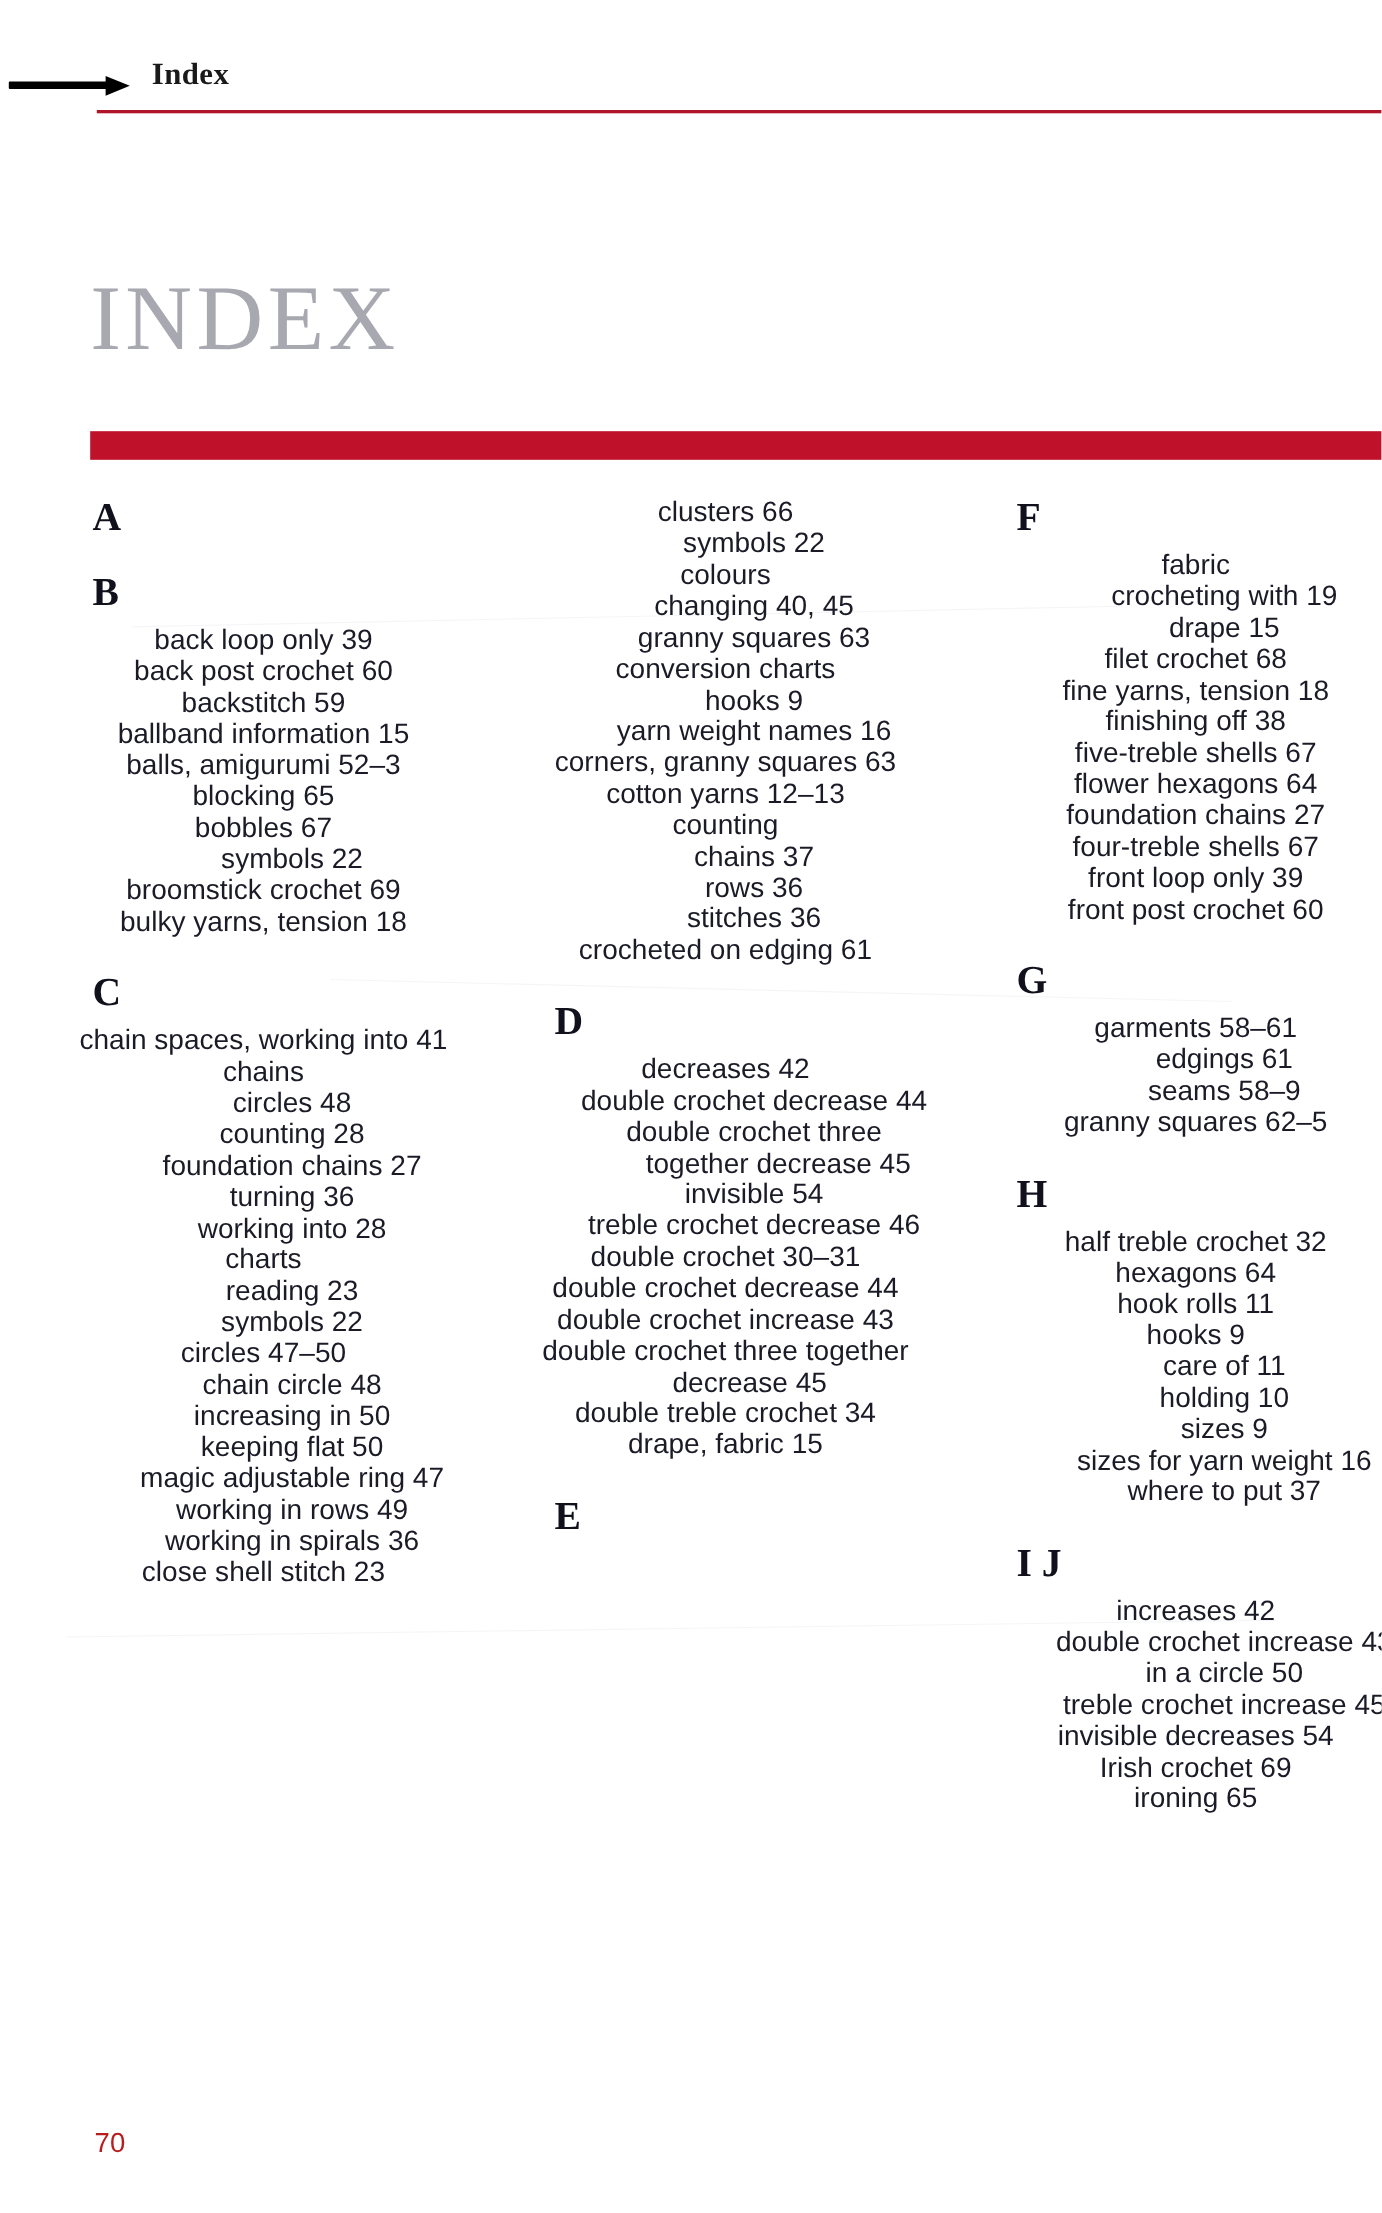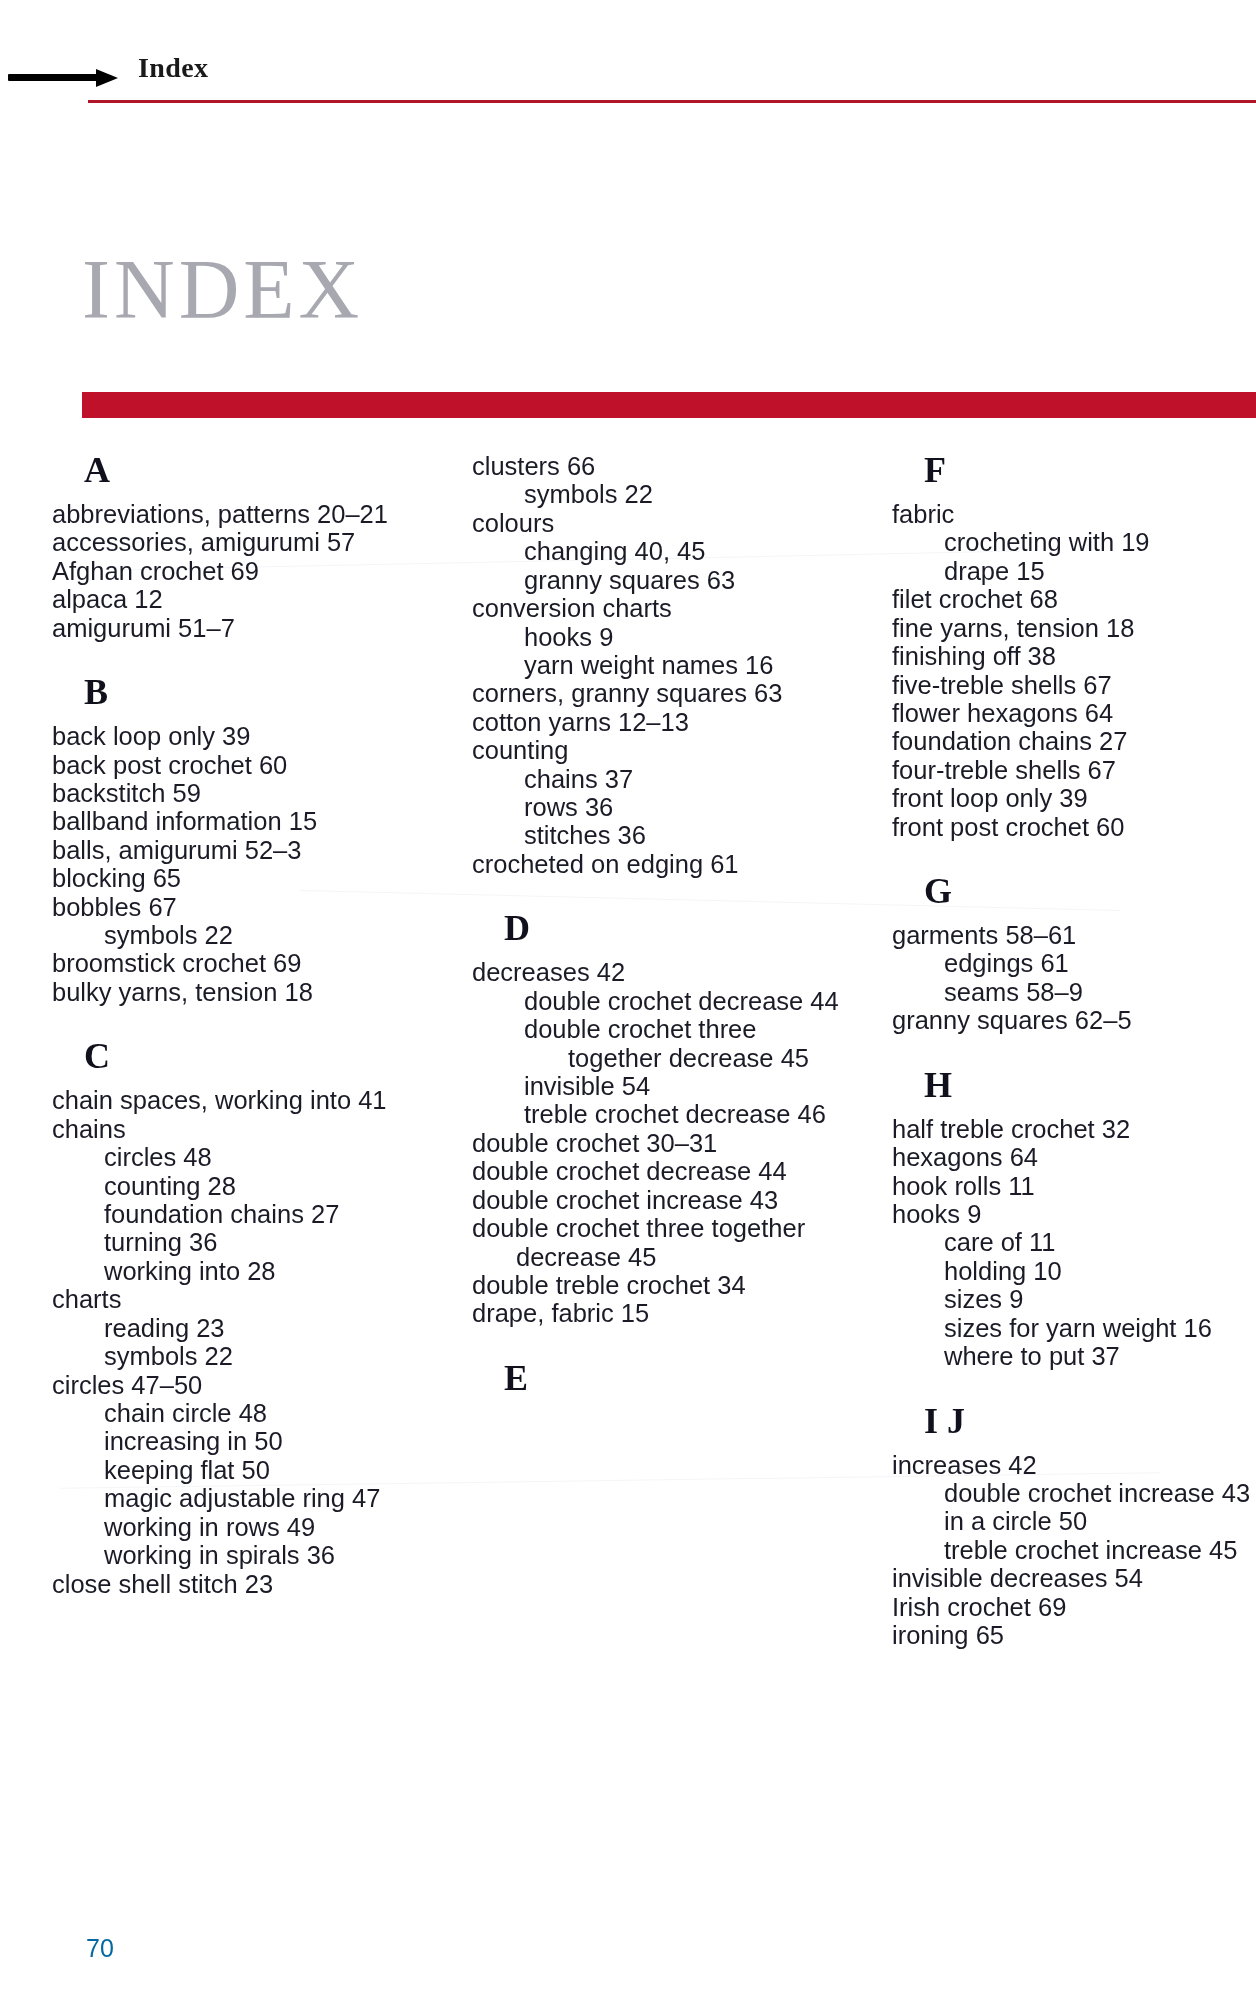--- a/index.html
+++ b/index.html
@@ -117,20 +117,21 @@
   }
   .group + .group .letter {
     margin-top: 32px;
   }
   .group:first-child .letter { margin-top: 0; }
 
   ul.entries {
     list-style: none;
     margin: 0;
     padding: 0;
+    text-align: center;
   }
   ul.entries li {
     font-size: 25.5px;
     line-height: 1.115;
     color: #1b1b27;
     padding: 0;
     margin: 0;
   }
   li.lvl1 {
     text-indent: 0;
@@ -149,21 +150,21 @@
     display: block;
     padding-left: 66px;
     text-indent: -44px;
   }
 
   .folio {
     position: absolute;
     left: 86px;
     top: 1934px;
     font-size: 25px;
-    color: #0369a1;
+    color: #b91c1c;
     font-family: "Liberation Sans", sans-serif;
   }
 
   
   .streak {
     position: absolute;
     background: rgba(150,160,180,0.10);
     height: 1px;
     pointer-events: none;
   }
@@ -184,37 +185,20 @@
 <div class="title-rule"></div>
 
 <div class="streak" style="left:120px; top:560px; width:900px; transform:rotate(-1.2deg);"></div>
 <div class="streak" style="left:300px; top:900px; width:820px; transform:rotate(1.4deg);"></div>
 <div class="streak" style="left:60px; top:1480px; width:1100px; transform:rotate(-0.8deg);"></div>
 
 <div class="columns">
   <div class="col col1">
       <div class="group">
         <div class="letter">A</div>
-        <ul class="entries">
-          <li class="lvl1">
-            <span class="txt">abbreviations, patterns 20–21</span>
-          </li>
-          <li class="lvl1">
-            <span class="txt">accessories, amigurumi 57</span>
-          </li>
-          <li class="lvl1">
-            <span class="txt">Afghan crochet 69</span>
-          </li>
-          <li class="lvl1">
-            <span class="txt">alpaca 12</span>
-          </li>
-          <li class="lvl1">
-            <span class="txt">amigurumi 51–7</span>
-          </li>
-        </ul>
       </div>
       <div class="group">
         <div class="letter">B</div>
         <ul class="entries">
           <li class="lvl1">
             <span class="txt">back loop only 39</span>
           </li>
           <li class="lvl1">
             <span class="txt">back post crochet 60</span>
           </li>

